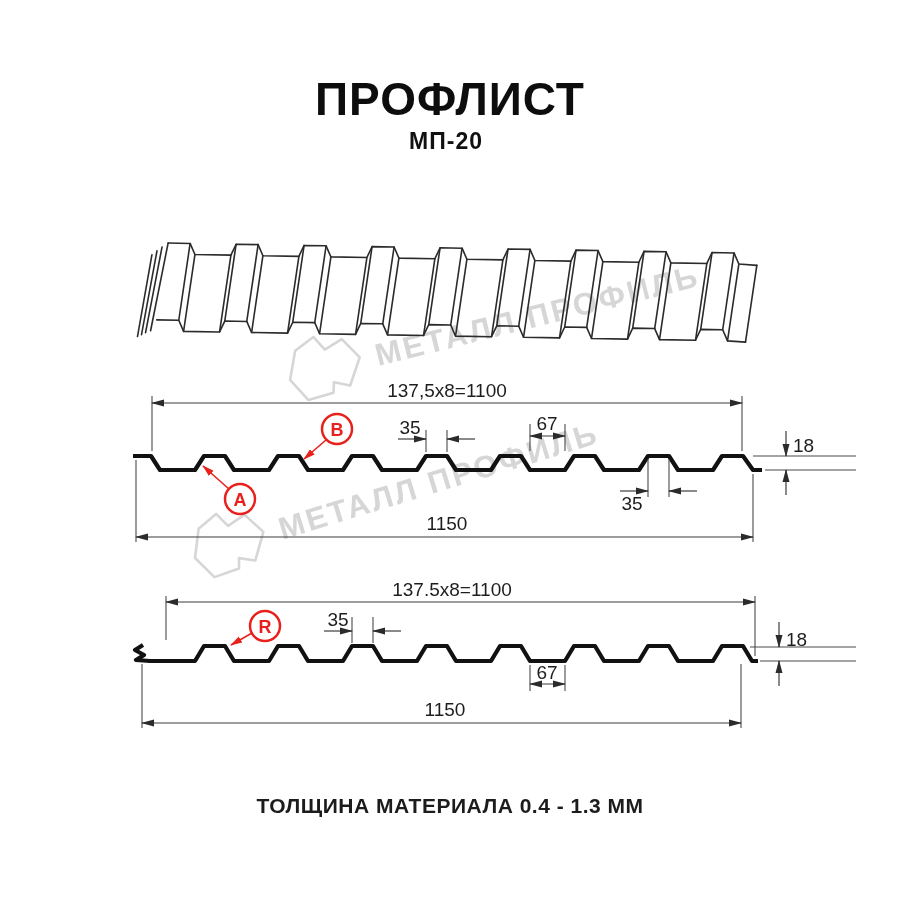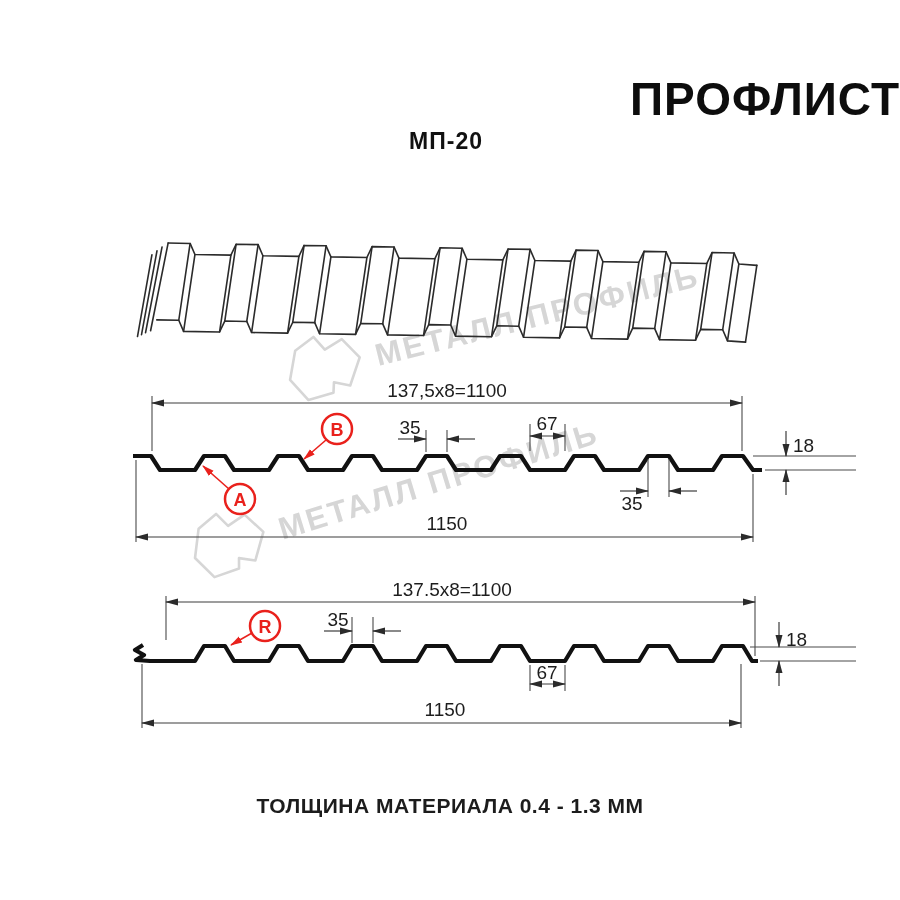--- a/index.html
+++ b/index.html
@@ -1,18 +1,18 @@
 <!DOCTYPE html>
 <html><head>
 <meta charset="utf-8">
 <style>
   html,body{margin:0;padding:0;background:#fff;}
   #page{position:relative;width:900px;height:900px;background:#ffffff;overflow:hidden;
         font-family:"Liberation Sans",sans-serif;}
-  #title{position:absolute;top:72px;left:0;width:900px;text-align:right;
+  #title{position:absolute;top:72px;left:0;width:900px;text-align:center;
          font-size:46px;font-weight:bold;letter-spacing:1px;color:#0d0d0d;}
   #subtitle{position:absolute;top:128px;left:0;width:892px;text-align:center;
             font-size:23px;font-weight:600;letter-spacing:1px;color:#111;}
   #footer{position:absolute;top:794px;left:0;width:900px;text-align:center;
           font-size:21px;font-weight:600;letter-spacing:0.5px;color:#1c1c1c;}
   svg{position:absolute;top:0;left:0;}
   .dimtxt{font-family:"Liberation Sans",sans-serif;font-size:19px;fill:#1d1d1d;}
   .redtxt{font-family:"Liberation Sans",sans-serif;font-size:18px;font-weight:600;fill:#e9211c;}
   .wmtxt{font-family:"Liberation Sans",sans-serif;font-size:31px;font-weight:bold;
          letter-spacing:2.5px;fill:#d6d6d6;}

